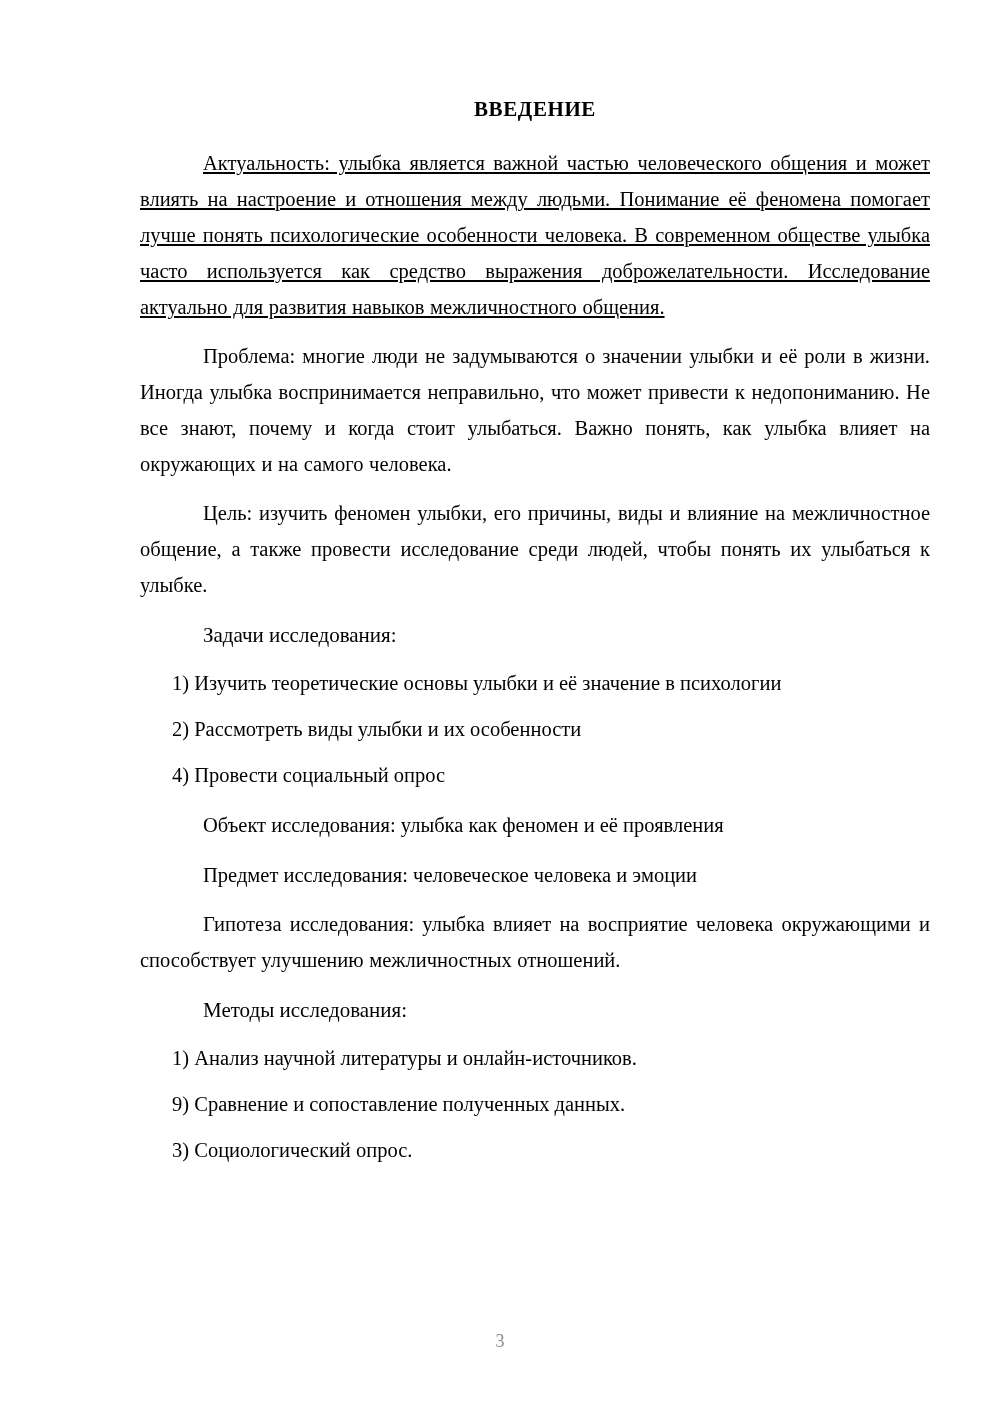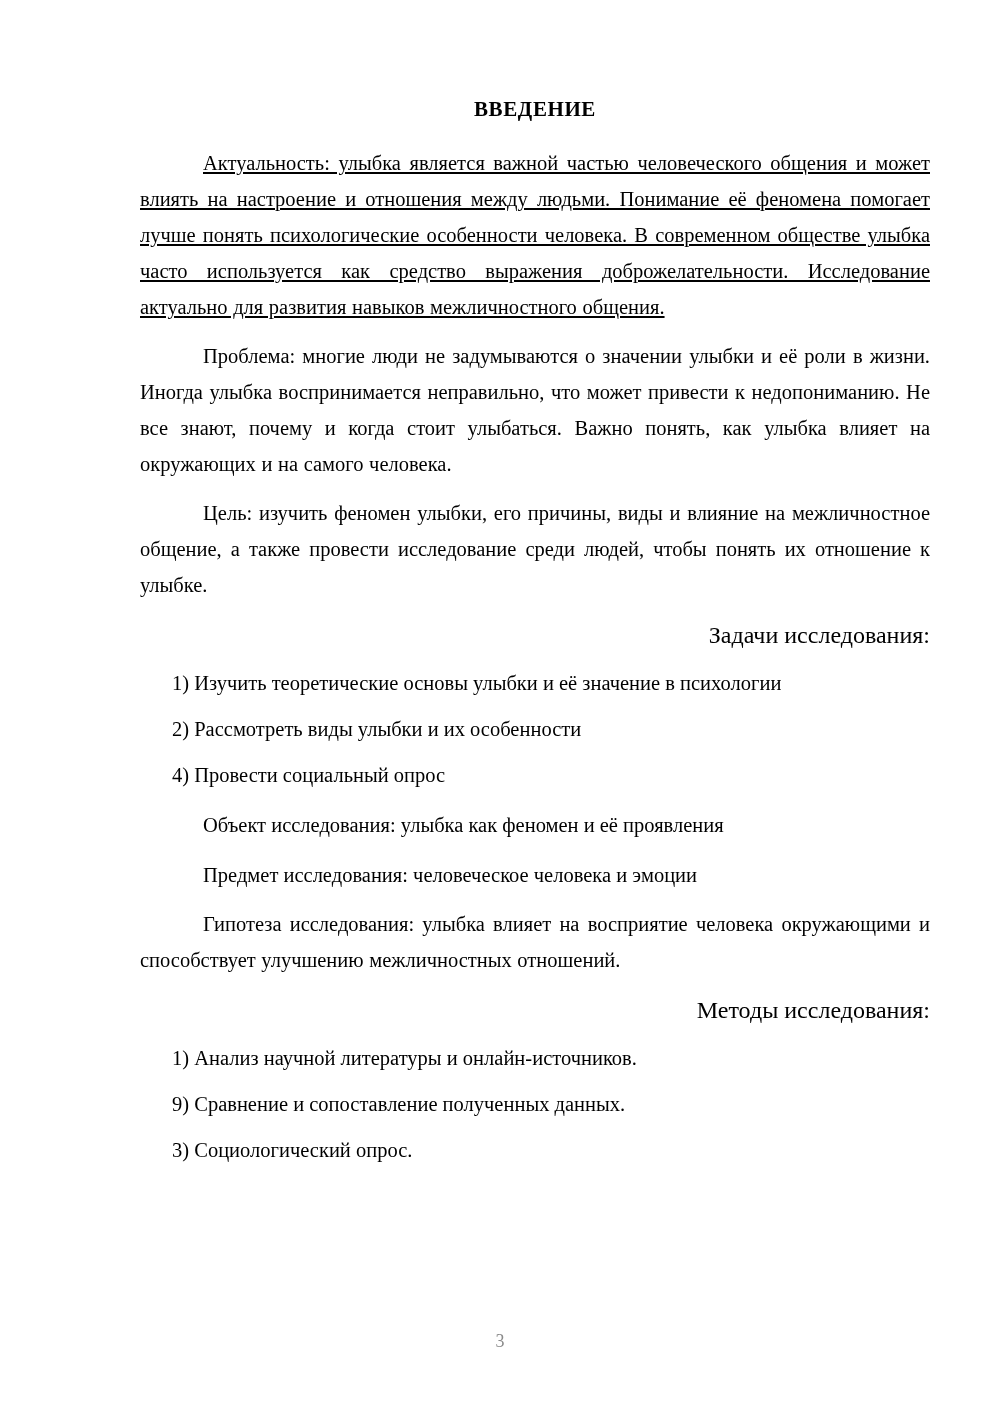--- a/index.html
+++ b/index.html
@@ -53,24 +53,24 @@
     hyphens: none;
     word-spacing: 0.5px;
   }
 
   .para.first {
     padding-top: 22px;
     text-decoration: underline;
   }
 
   .section-label {
-    font-size: 24px;
+    font-size: 21px;
     line-height: 36px;
     text-indent: 63px;
-    text-align: right;
+    text-align: left;
     margin: 0;
     padding-top: 14px;
   }
 
   .numbered-list {
     list-style: none;
     margin: 0;
     padding: 0;
   }
 
@@ -113,21 +113,21 @@
 
 <div class="page">
   <div class="content">
 
     <h1 class="doc-title">ВВЕДЕНИЕ</h1>
 
     <p class="para first">Актуальность: улыбка является важной частью человеческого общения и может влиять на настроение и отношения между людьми. Понимание её феномена помогает лучше понять психологические особенности человека. В современном обществе улыбка часто используется как средство выражения доброжелательности. Исследование актуально для развития навыков межличностного общения.</p>
 
     <p class="para">Проблема: многие люди не задумываются о значении улыбки и её роли в жизни. Иногда улыбка воспринимается неправильно, что может привести к недопониманию. Не все знают, почему и когда стоит улыбаться. Важно понять, как улыбка влияет на окружающих и на самого человека.</p>
 
-    <p class="para">Цель: изучить феномен улыбки, его причины, виды и влияние на межличностное общение, а также провести исследование среди людей, чтобы понять их отношение к улыбке.</p>
+    <p class="para">Цель: изучить феномен улыбки, его причины, виды и влияние на межличностное общение, а также провести исследование среди людей, чтобы понять их улыбаться к улыбке.</p>
 
     <p class="section-label">Задачи исследования:</p>
 
     <ul class="numbered-list">
       <li>1) Изучить теоретические основы улыбки и её значение в психологии</li>
       <li>2) Рассмотреть виды улыбки и их особенности</li>
       <li>4) Провести социальный опрос</li>
     </ul>
 
     <p class="info-line">Объект исследования: улыбка как феномен и её проявления</p>

